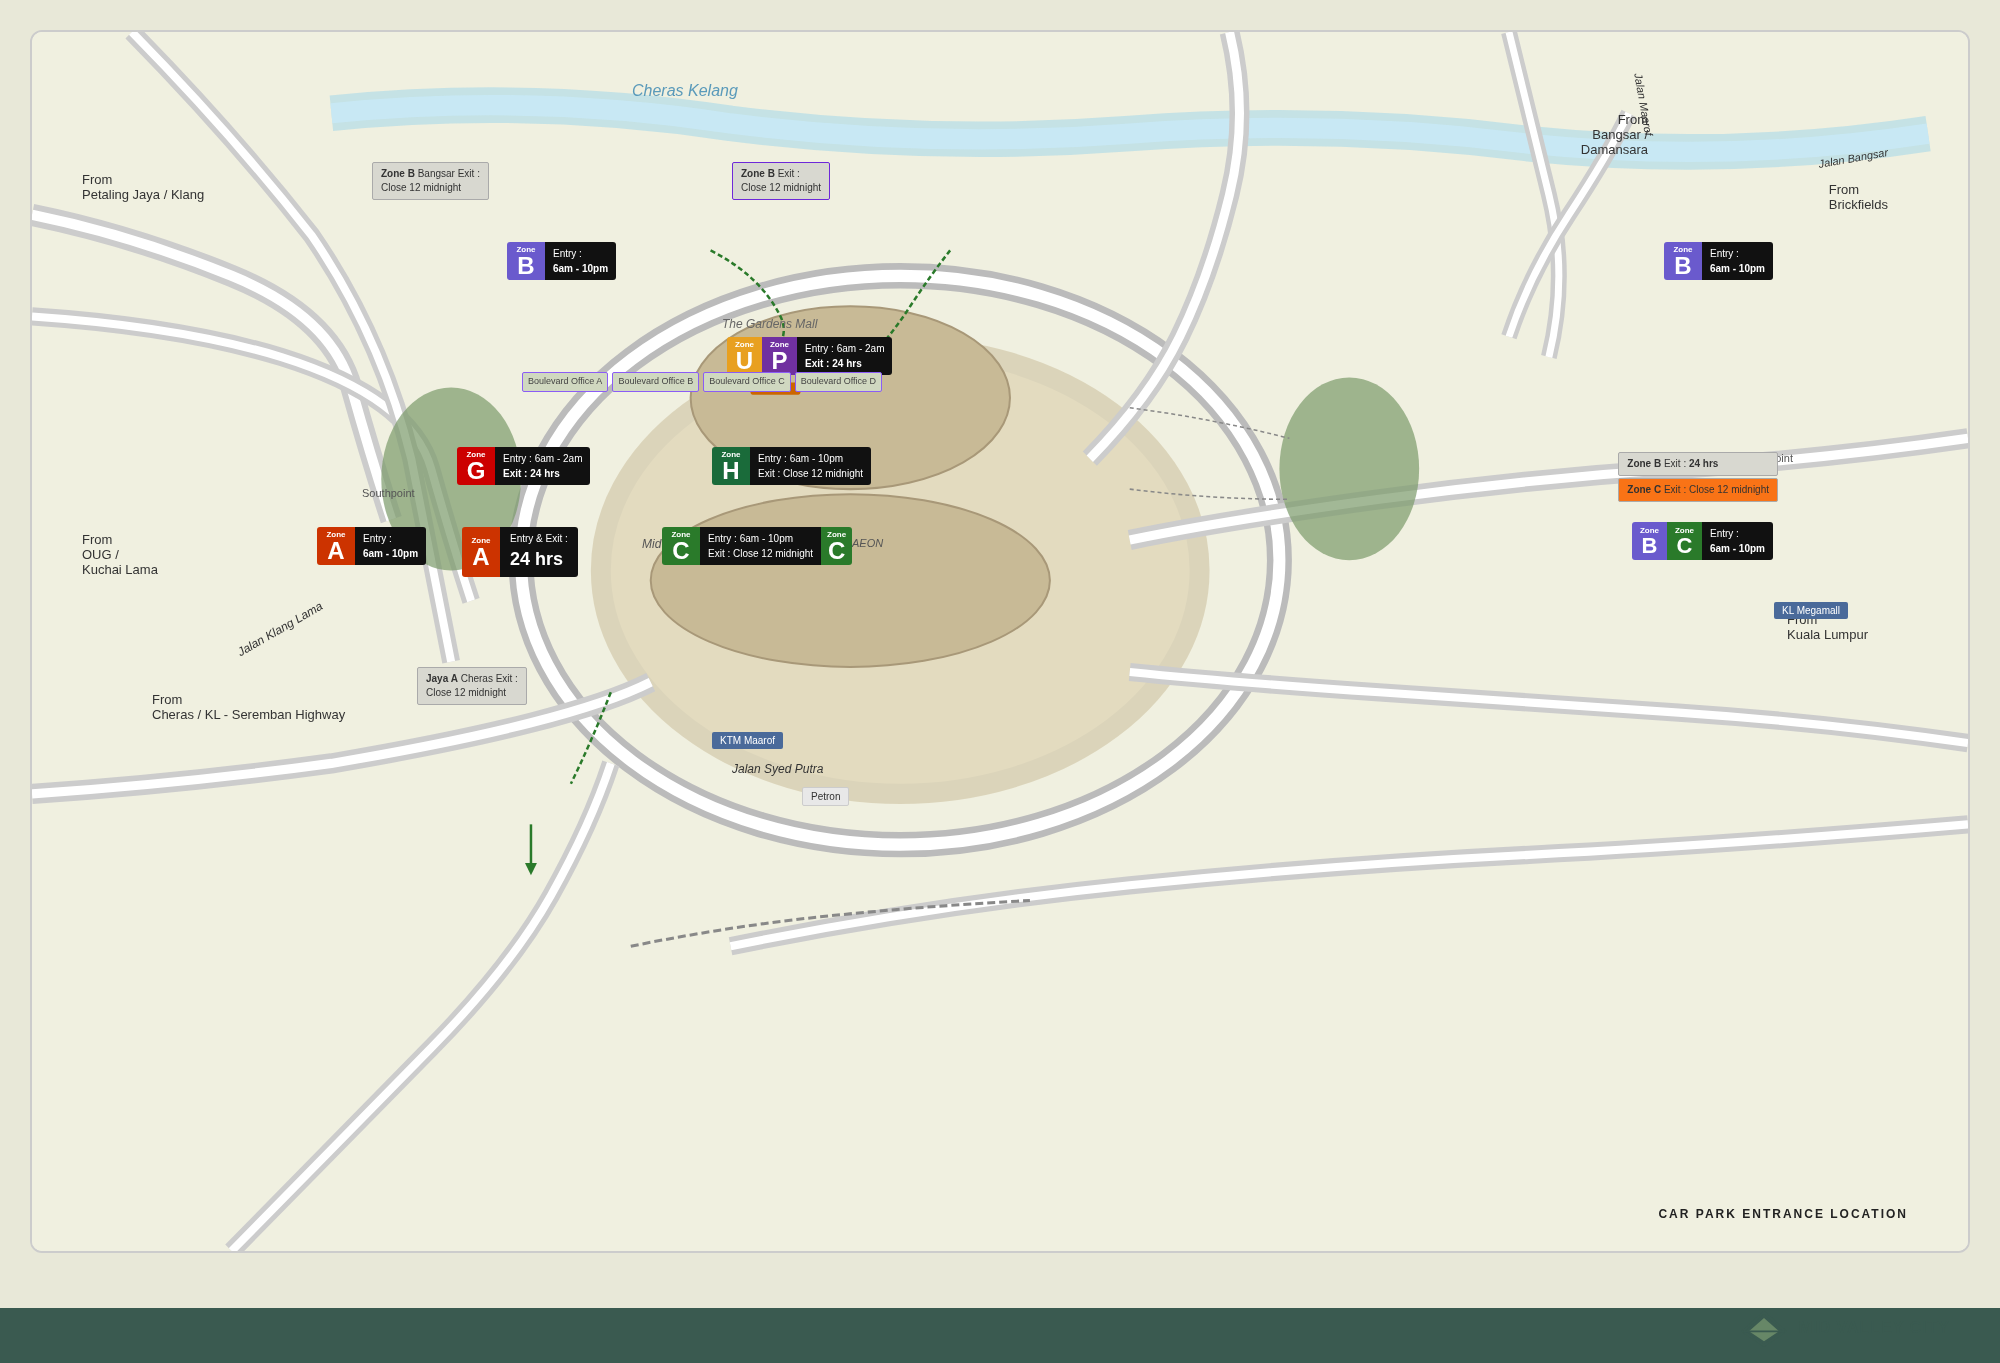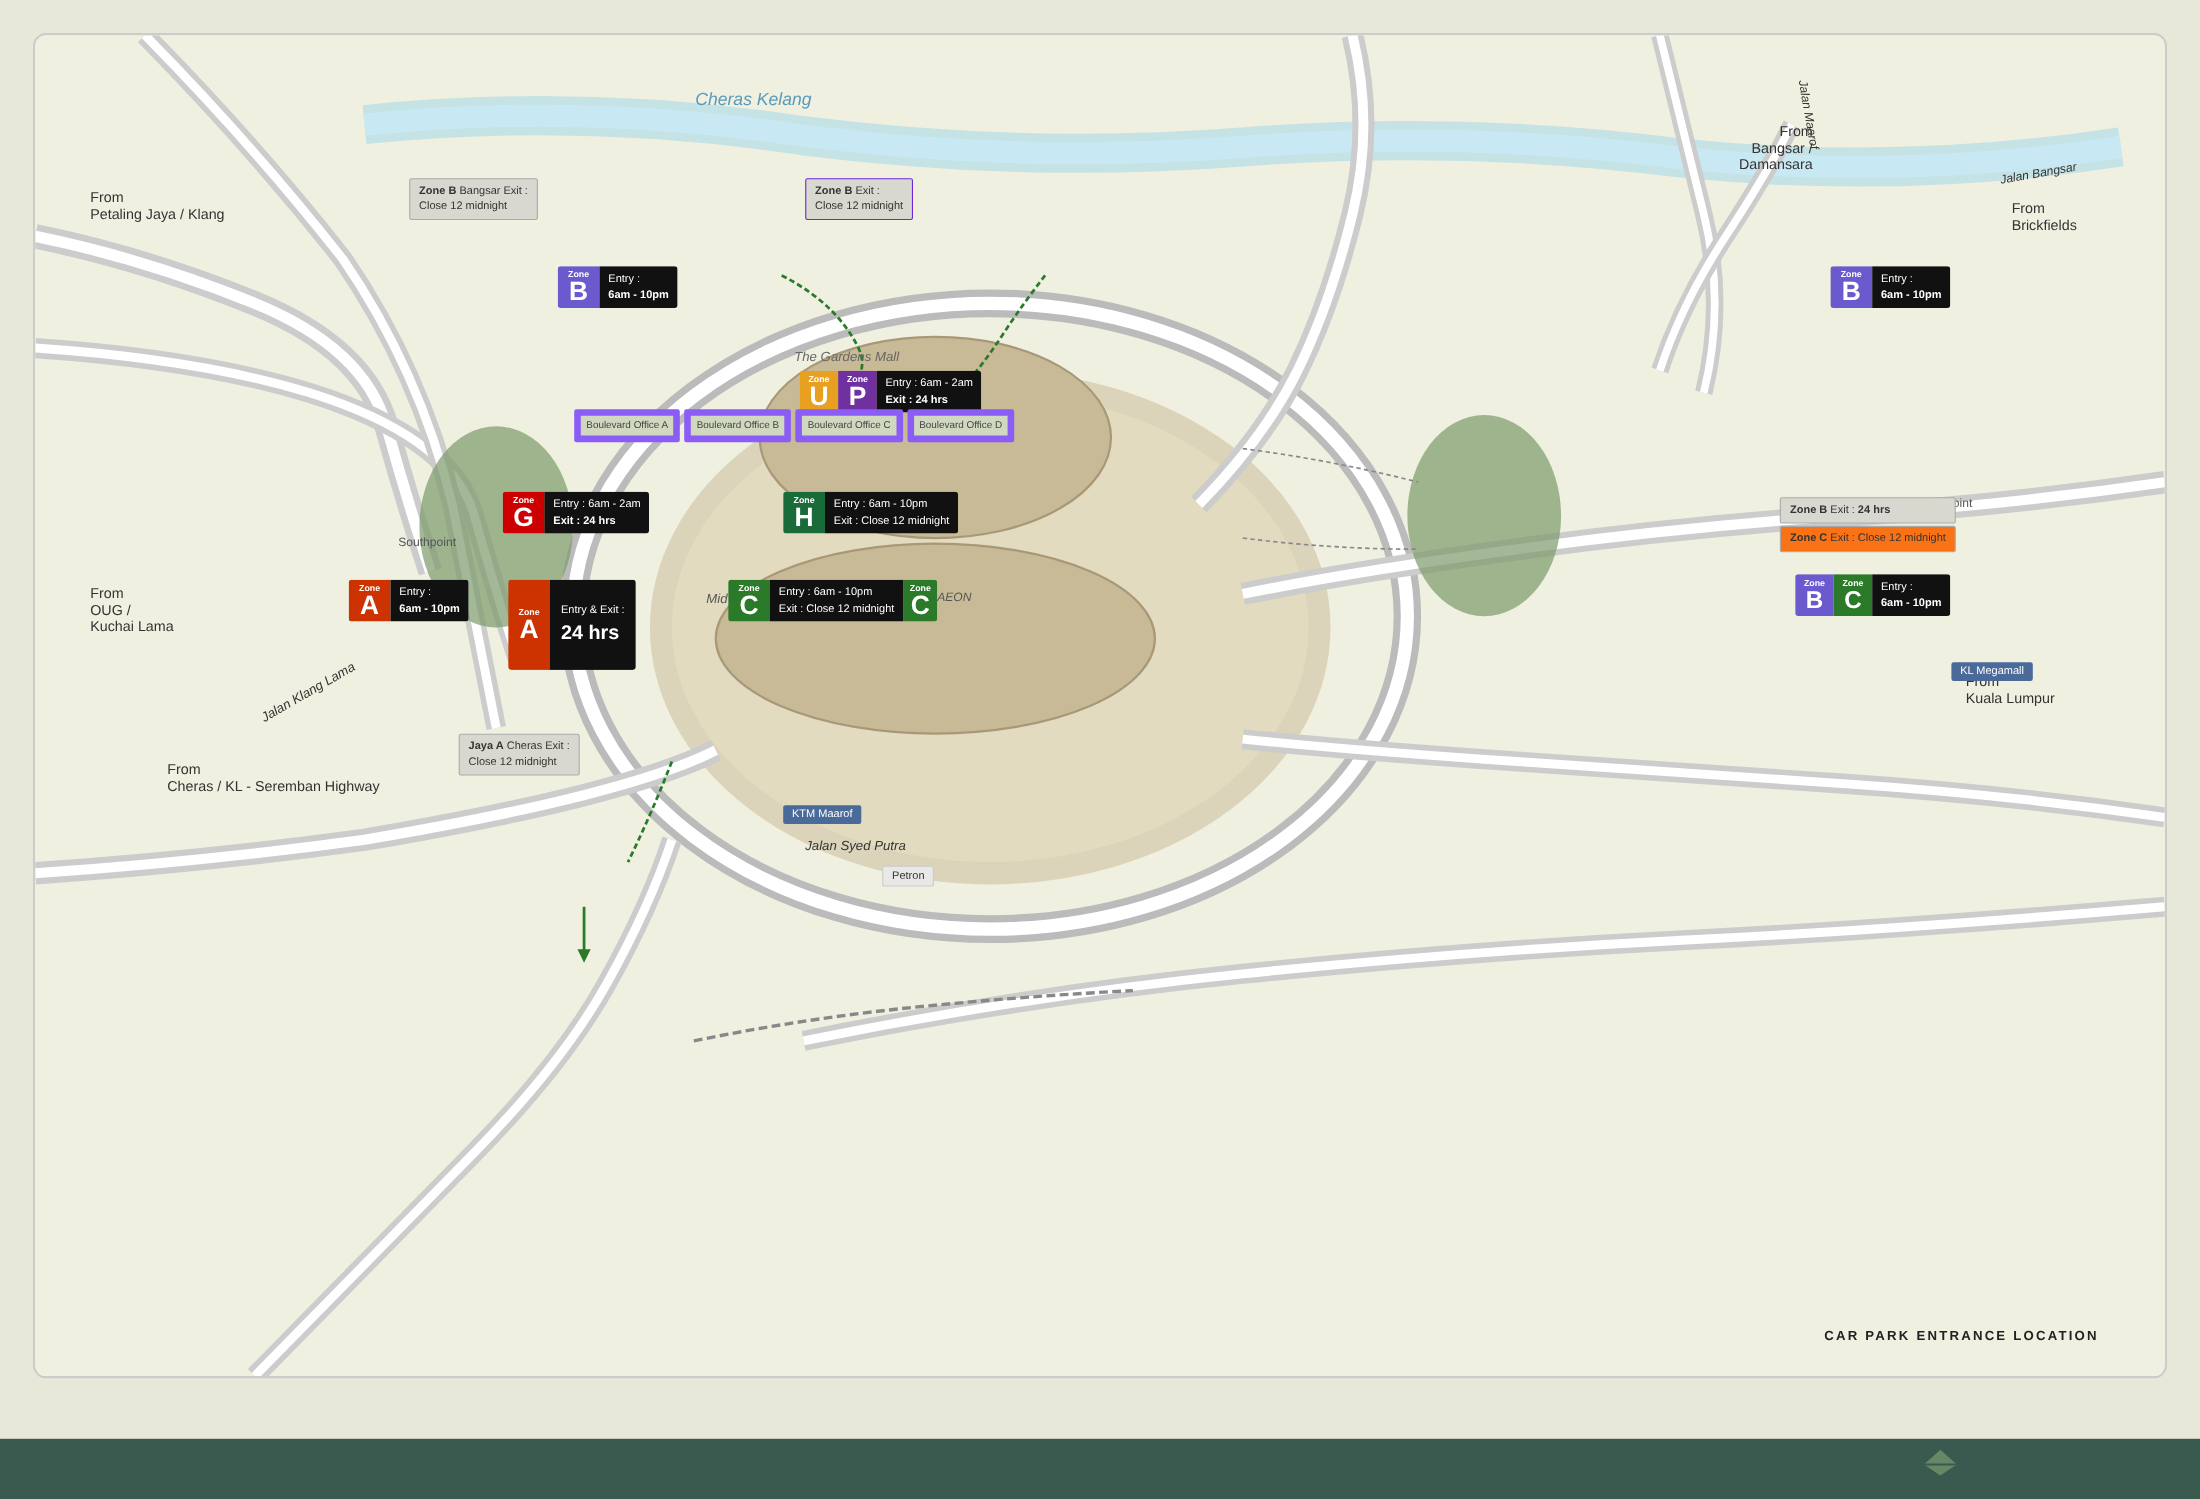--- a/index.html
+++ b/index.html
@@ -105,21 +105,21 @@
     .boulevard-boxes {
       position: absolute;
       display: flex;
       gap: 4px;
       top: 340px;
       left: 490px;
     }
 
     .boulevard-box {
       background: #d0d8c0;
-      border: 6px solid #8b5cf6;
+      border: 1px solid #8b5cf6;
       font-size: 9px;
       color: #444;
       padding: 3px 5px;
       text-align: center;
       border-radius: 2px;
       line-height: 1.3;
     }
   </style>
 </head>
 <body>
@@ -327,21 +327,21 @@
     <div style="background:#111; color:#fff; padding:4px 8px; font-size:10px; line-height:1.5;">
       Entry :<br><strong>6am - 10pm</strong>
     </div>
   </div>
 
   <div style="position:absolute; top:495px; left:430px; display:flex; align-items:stretch; border-radius:3px; overflow:hidden;">
     <div style="background:#cc3300; padding:2px 4px; display:flex; flex-direction:column; align-items:center; justify-content:center; min-width:38px;">
       <span style="font-size:8px; color:#fff; font-weight:bold;">Zone</span>
       <span style="font-size:24px; color:#fff; font-weight:bold; line-height:1;">A</span>
     </div>
-    <div style="background:#111; color:#fff; padding:20px 10px; font-size:10px; line-height:1.5;">
+    <div style="background:#111; color:#fff; padding:4px 10px; font-size:10px; line-height:1.5;">
       Entry &amp; Exit :<br><strong style="font-size:18px;">24 hrs</strong>
     </div>
   </div>
 
   <div style="position:absolute; top:495px; left:630px; display:flex; align-items:stretch; border-radius:3px; overflow:hidden;">
     <div style="background:#2a7a2a; padding:2px 4px; display:flex; flex-direction:column; align-items:center; justify-content:center; min-width:38px;">
       <span style="font-size:8px; color:#fff; font-weight:bold;">Zone</span>
       <span style="font-size:24px; color:#fff; font-weight:bold; line-height:1;">C</span>
     </div>
     <div style="background:#111; color:#fff; padding:4px 8px; font-size:10px; line-height:1.5;">

